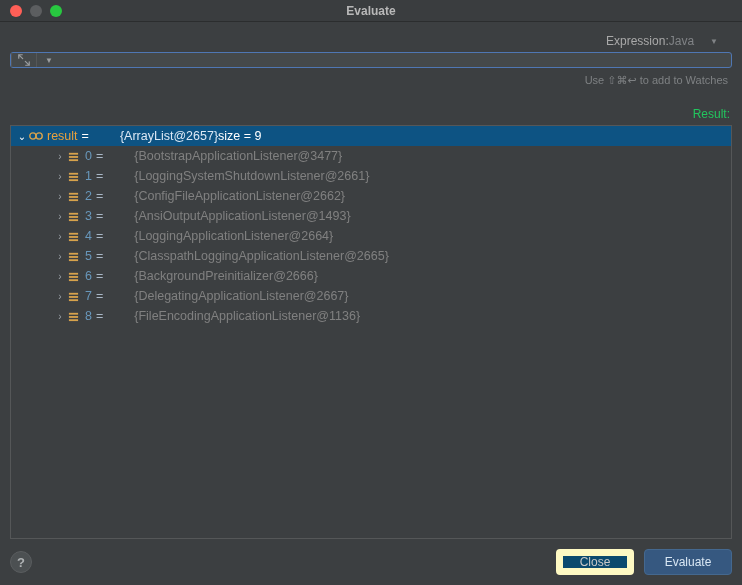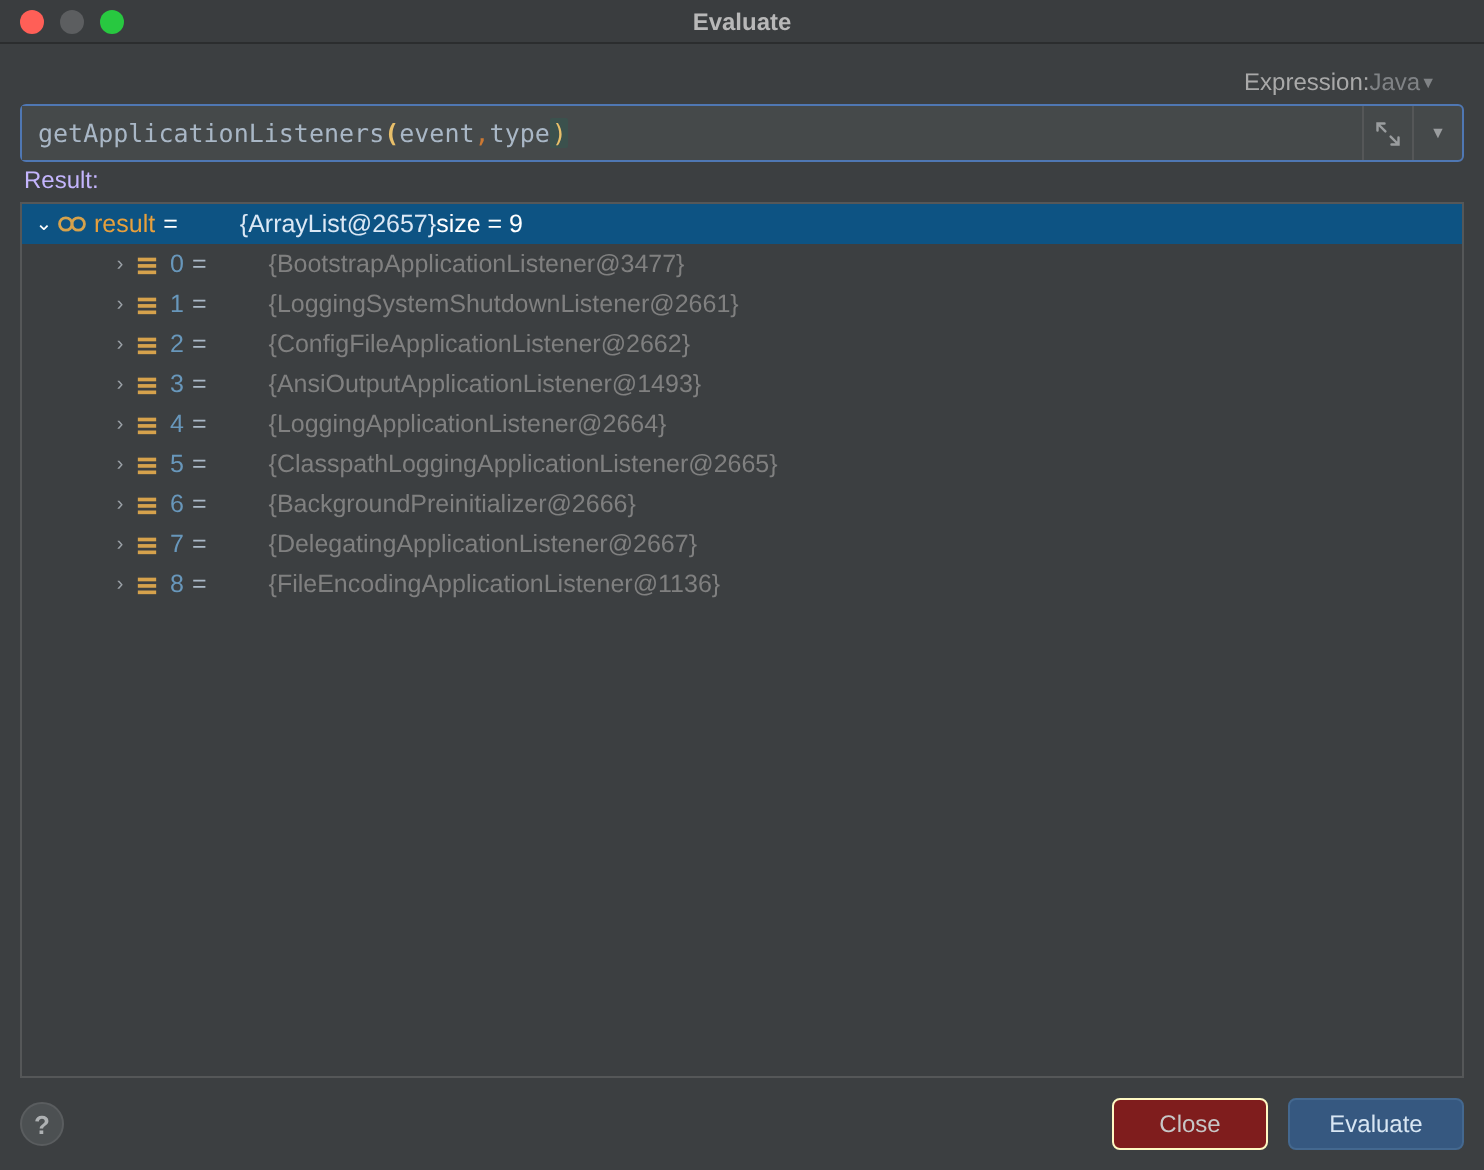--- a/index.html
+++ b/index.html
@@ -30,21 +30,21 @@
     pointer-events: none;
   }
   
   .dialog { padding: 8px 10px 10px 10px; display: flex; flex-direction: column; height: calc(585px - 22px); }
   .row-label {
     display: flex; justify-content: flex-end; align-items: center;
     color: #a9a9a9; font-size: 12px; margin: 4px 14px 4px 2px;
   }
   .lang {
     color: #808386; font-size: 12px;
-    display: flex; align-items: center; gap: 0;
+    display: flex; align-items: center; gap: 16px;
   }
   .lang .tri { font-size: 8px; color: #808386; }
   .expr-wrap {
     display: flex; align-items: stretch;
     border: 1px solid #4f77b3;
     border-radius: 3px;
     background: #45494a;
   }
   .expr-input {
     flex: 1;
@@ -67,21 +67,21 @@
     display:flex; align-items:center; justify-content:center;
     cursor: pointer;
     color:#8a8d8f;
   }
   .expr-expand svg { width:14px; height:14px; }
   .hint {
     text-align: right; color:#7e8183; font-size:11px;
     margin: 6px 4px 6px 0;
   }
   .hint .keys { letter-spacing: 0; }
-  .result-label { color:#c4b5fd; margin: 2px 2px 4px 2px; }
+  .result-label { color:#22c55e; margin: 14px 2px 4px 2px; text-align: right; }
   .result-panel {
     flex: 1;
     border: 1px solid #555758;
     background: #3c3f41;
     overflow: auto;
   }
   .tree { font-size: 12.5px; }
   .tree-row {
     display: flex; align-items: center;
     height: 20px;
@@ -124,21 +124,21 @@
   }
   .buttons { display:flex; gap:10px; }
   .btn {
     min-width: 78px; height: 26px;
     border-radius: 4px;
     display:flex; align-items:center; justify-content:center;
     font-size: 12px;
     cursor: pointer;
   }
   .btn.secondary {
-    background:#7f1d1d; color:#c7c7c7; border:1px solid #fef9c3;
+    background:#0c4a6e; color:#c7c7c7; border:7px solid #fef9c3;
   }
   .btn.primary {
     background:#365880; color:#d8e6f3; border:1px solid #44688f;
     min-width: 88px;
   }
 </style>
 </head>
 <body>
 
 <div class="titlebar">
@@ -153,42 +153,36 @@
 <div class="dialog">
   <div class="row-label">
     <span>Expression:</span>
     <span class="lang">
       <span>Java</span>
       <span class="tri">▼</span>
     </span>
   </div>
 
   <div class="expr-wrap">
-    <div class="expr-input">
-      <span class="tok-fn">getApplicationListeners</span>
-        <span class="tok-par" style="color:#e8bf6a">(</span>
-        <span class="tok-arg">event</span>
-        <span class="tok-comma">,</span>
-        <span> </span>
-        <span class="tok-arg">type</span>
-        <span class="tok-close" style="color:#e8bf6a">)</span>
-    </div>
     <div class="expr-sep"></div>
     <div class="expr-btn expr-expand">
       <svg viewBox="0 0 16 16">
         <path d="M2 6 L2 2 L6 2 M3 3 L6.5 6.5" stroke="#9a9d9f" stroke-width="1.4" fill="none" stroke-linecap="round"></path>
         <path d="M14 10 L14 14 L10 14 M13 13 L9.5 9.5" stroke="#9a9d9f" stroke-width="1.4" fill="none" stroke-linecap="round"></path>
       </svg>
     </div>
     <div class="expr-sep"></div>
     <div class="expr-btn">
       <span style="font-size:8px;color:#9a9d9f">▼</span>
     </div>
   </div>
 
+  <div class="hint">
+    <span>Use </span><span class="keys">⇧⌘↩</span><span> to add to Watches</span>
+  </div>
 
   <div class="result-label">Result:</div>
 
   <div class="result-panel">
     <div class="tree">
 
       <div class="tree-row sel">
         <span class="arrow">⌄</span>
         <span class="icon-obj">
           <svg viewBox="0 0 18 12">

